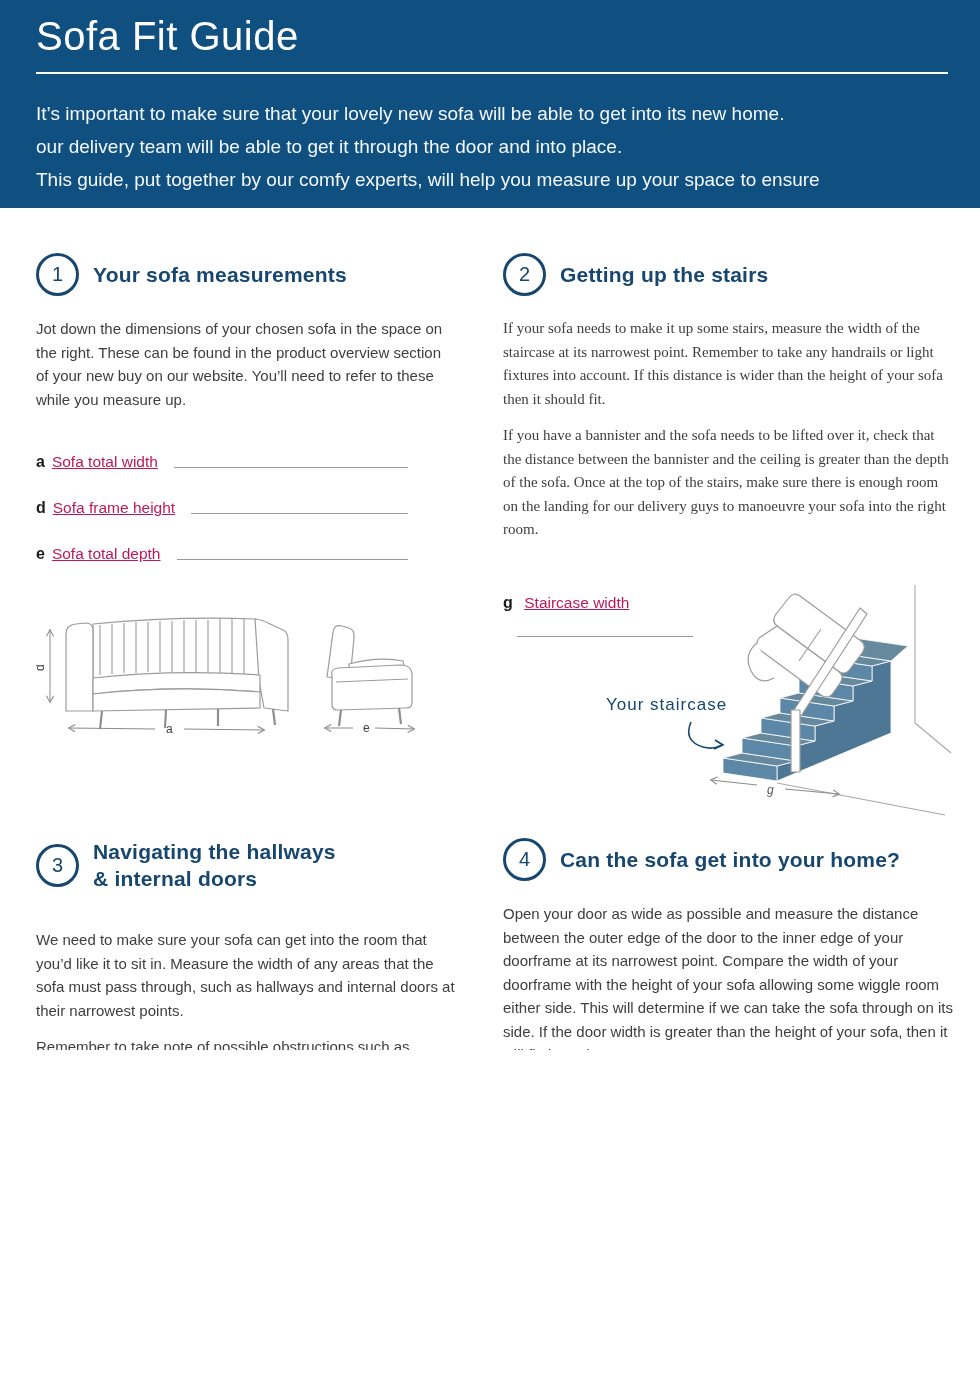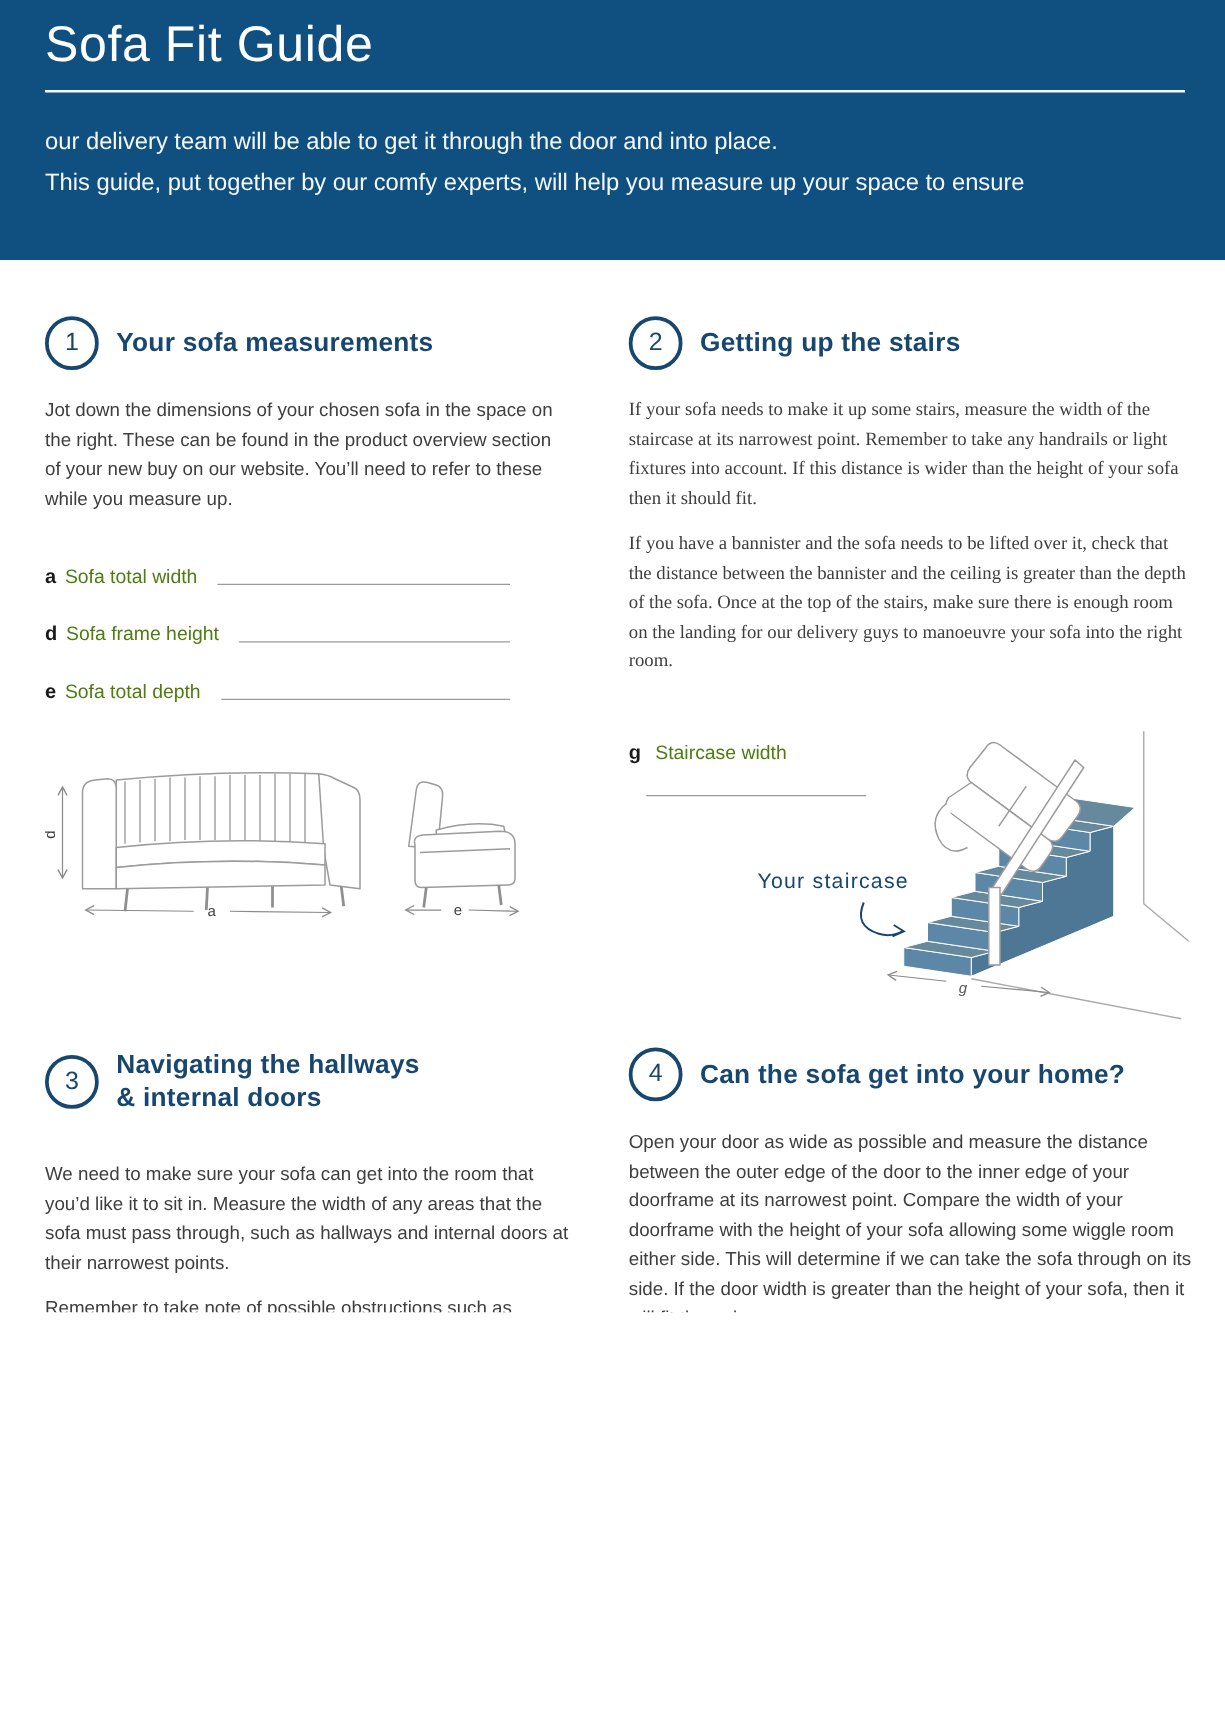--- a/index.html
+++ b/index.html
@@ -27,21 +27,21 @@
   }
   .sec-title{font-size:21px;font-weight:bold;color:var(--heading-blue,#17466F);line-height:27px;letter-spacing:0.2px;}
   .sec-body{margin-top:21px;}
   .sec-body p{margin:0 0 13px 0;font-size:15px;line-height:23.5px;color:#3e3e3e;}
   .s1 .sec-body{width:416px;}
   .s2 .sec-body{width:448px;font-family:Liberation Serif, serif;}
   .s3 .sec-body{width:428px;margin-top:36px;}
   .s4 .sec-body{width:452px;}
   
   .letter{font-weight:bold;color:#1a1a1a;font-size:16px;margin-right:7px;}
-  .flabel{font-size:15.5px;color:#4d7c0f;white-space:nowrap;}
+  .flabel{font-size:15.5px;color:#be185d;white-space:nowrap;text-decoration:underline;}
   .frow{display:flex;align-items:flex-end;width:372px;height:20px;margin-bottom:26px;}
   .frow .fline{flex:1;border-bottom:1.5px solid #9a9a9a;margin-left:16px;margin-bottom:3px;}
   .fstack{position:absolute;width:200px;}
   .fstack .uline{border-bottom:1.5px solid #9a9a9a;margin-top:24px;width:189px;}
   .s1-fields{position:absolute;left:0;top:198px;}
   .abs{position:absolute;}
   
   .annot{
     position:absolute;font-size:17px;letter-spacing:1px;
     color:var(--heading-blue,#17466F);white-space:nowrap;
@@ -61,20 +61,21 @@
 </style>
 </head>
 <body>
 
 <div class="page">
 
   <header class="band">
     <h1>Sofa Fit Guide</h1>
     <div class="rule"></div>
     <div class="intro">
+      <div>It’s important to make sure that your lovely new sofa will be able to get into its new home.</div>
       <div>our delivery team will be able to get it through the door and into place.</div>
       <div>This guide, put together by our comfy experts, will help you measure up your space to ensure</div>
     </div>
   </header>
 
   <section class="sec s1" style="left:36px;top:253px;width:420px;height:585px;">
     <div class="sec-head">
       <div class="badge">1</div>
       <div class="sec-title">Your sofa measurements</div>
     </div>

